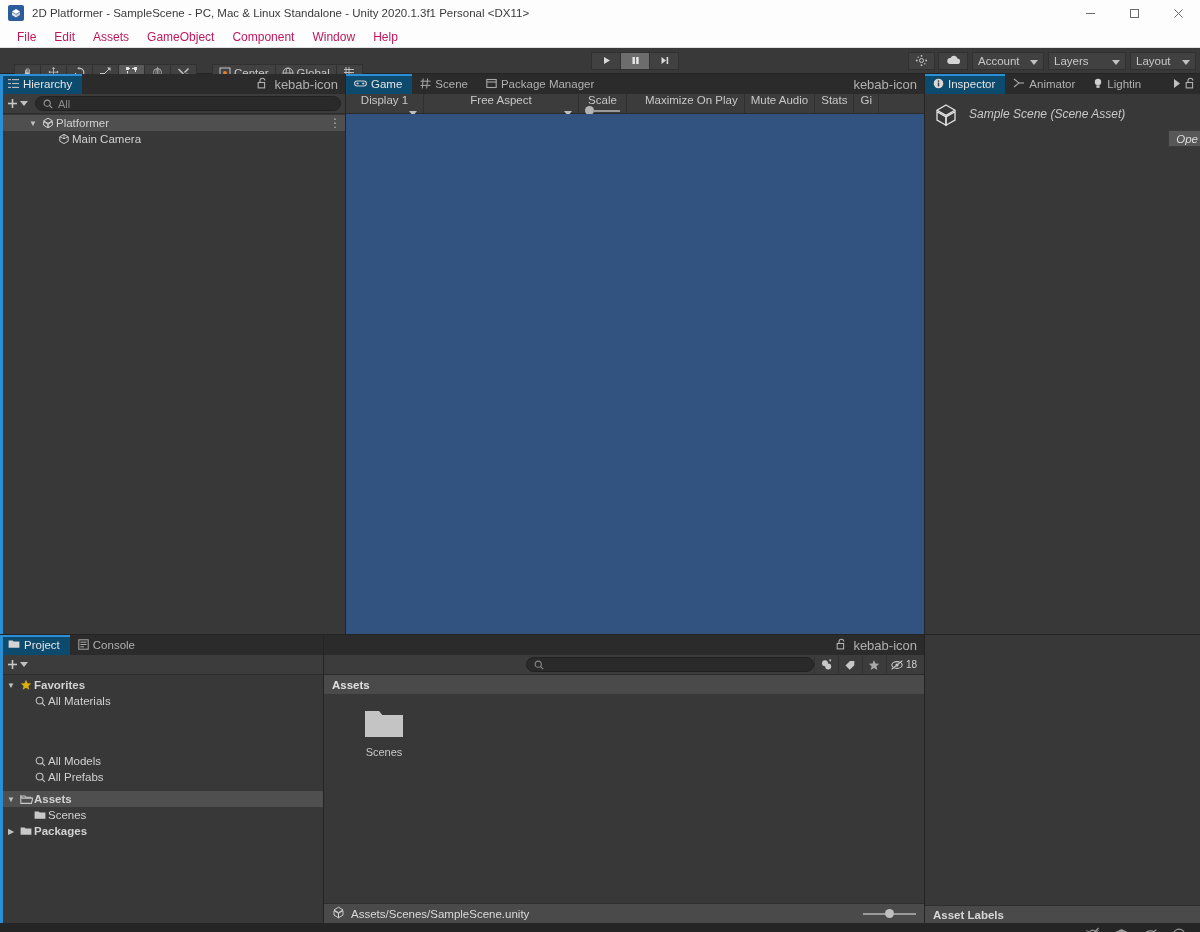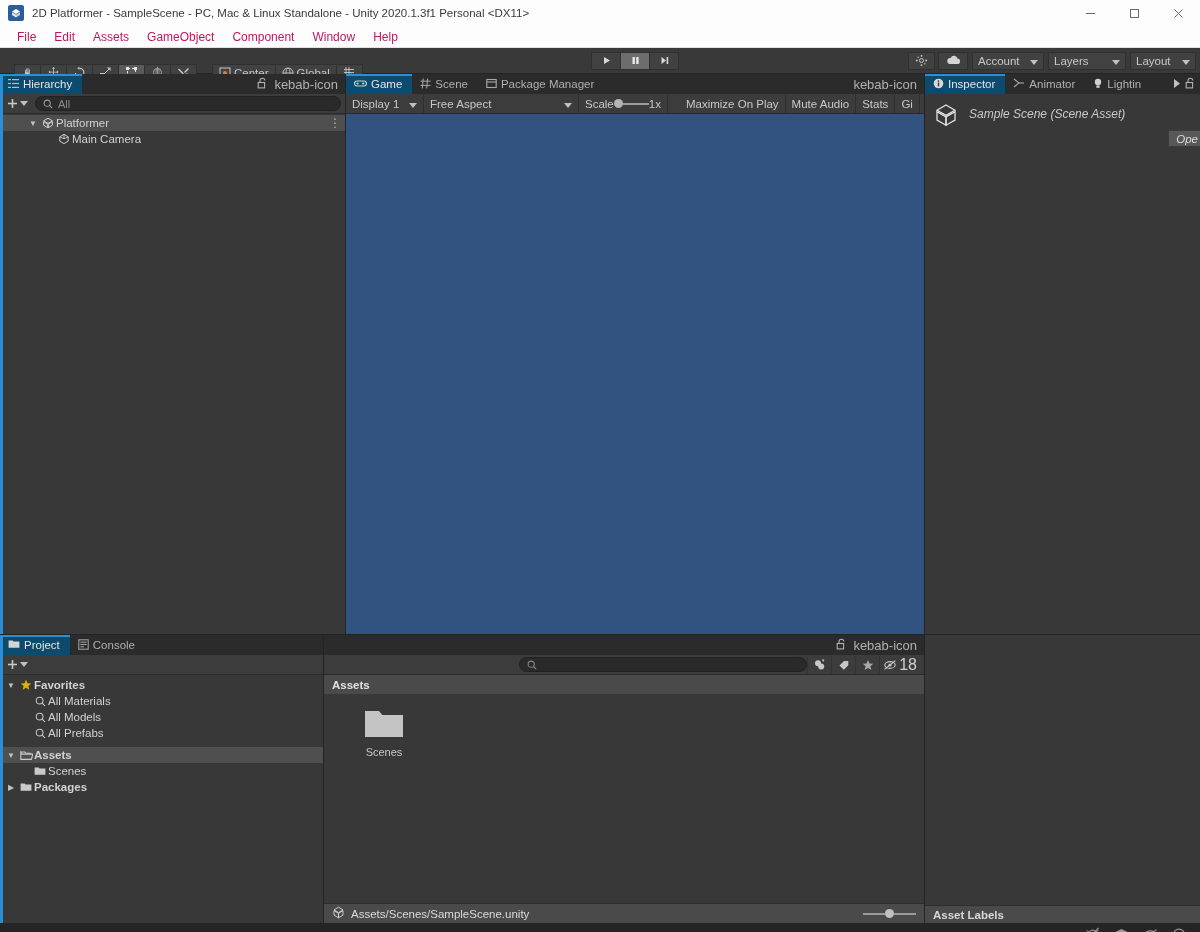--- a/index.html
+++ b/index.html
@@ -124,21 +124,21 @@
   .row .lbl { white-space: nowrap; }
   .row .row-kebab { margin-left: auto; color: #b5b5b5; font-size: 12px; }
 
   
   .game-toolbar {
     height: 20px; background: #3c3c3c; display: flex; align-items: stretch; flex: none;
     border-bottom: 1px solid #2b2b2b; font-size: 11.5px; color: #c8c8c8;
   }
   .gt-item {
     display: flex; align-items: center; padding: 0 6px; border-right: 1px solid #2f2f2f;
-    gap: 0; white-space: nowrap;
+    gap: 0; white-space: nowrap; flex-direction: column;
   }
   .gt-item.w-display { width: 78px; }
   .gt-item.w-aspect { width: 155px; }
   .gt-caret { margin-left: auto; }
   .scale-slider { display: flex; align-items: center; gap: 0; }
   .slider-knob { width: 9px; height: 9px; border-radius: 50%; background: #b4b4b4; }
   .slider-track { width: 26px; height: 2px; background: #9a9a9a; }
   .game-view { flex: 1; background: #1b1b1b; display: flex; align-items: stretch; justify-content: center; min-height:0; }
   .game-canvas { flex: 1; background: #32527f; }
 
@@ -173,21 +173,21 @@
   .proj-search {
     width: 288px; height: 15px; background: #2a2a2a; border: 1px solid #212121; border-radius: 8px;
     display: flex; align-items: center; padding: 0 7px; gap: 5px;
   }
   .filter-btn {
     width: 24px; height: 18px; display: flex; align-items: center; justify-content: center;
     border-left: 1px solid #333; color: #bdbdbd;
   }
   .count-badge {
     display: flex; align-items: center; gap: 2px; padding: 0 5px 0 3px; height: 18px;
-    border-left: 1px solid #333; font-size: 16px; color: #cfcfcf;
+    border-left: 1px solid #333; font-size: 10px; color: #cfcfcf;
   }
   .assets-header {
     height: 19px; background: #4a4a4a; display: flex; align-items: center; padding-left: 8px;
     font-size: 11.5px; font-weight: bold; color: #e0e0e0; flex: none;
   }
   .assets-grid { flex: 1; background: #383838; padding: 14px 0 0 22px; display: flex; flex-wrap: wrap; align-content: flex-start; }
   .asset-tile { width: 76px; display: flex; flex-direction: column; align-items: center; gap: 6px; }
   .asset-caption { font-size: 11px; color: #c8c8c8; }
   .breadcrumb-bar {
     height: 20px; background: #4a4a4a; display: flex; align-items: center; gap: 6px;
@@ -677,21 +677,21 @@
           <div class="row" style="padding-left:32px;">
             <span class="ico">
               <svg width="11" height="11" viewBox="0 0 11 11">
                   <circle cx="4.6" cy="4.6" r="3.4" fill="none" stroke="#c4c4c4" stroke-width="1.1"></circle>
                   <line x1="7.1" y1="7.1" x2="9.9" y2="9.9" stroke="#c4c4c4" stroke-width="1.1"></line>
                 </svg>
             </span>
             <span class="lbl">All Materials</span>
           </div>
 
-          <div class="row" style="padding-left:32px;">
+          <div class="row" style="padding-left:32px;margin-top:44px;">
             <span class="ico">
               <svg width="11" height="11" viewBox="0 0 11 11">
                   <circle cx="4.6" cy="4.6" r="3.4" fill="none" stroke="#c4c4c4" stroke-width="1.1"></circle>
                   <line x1="7.1" y1="7.1" x2="9.9" y2="9.9" stroke="#c4c4c4" stroke-width="1.1"></line>
                 </svg>
             </span>
             <span class="lbl">All Models</span>
           </div>
 
           <div class="row" style="padding-left:32px;">

